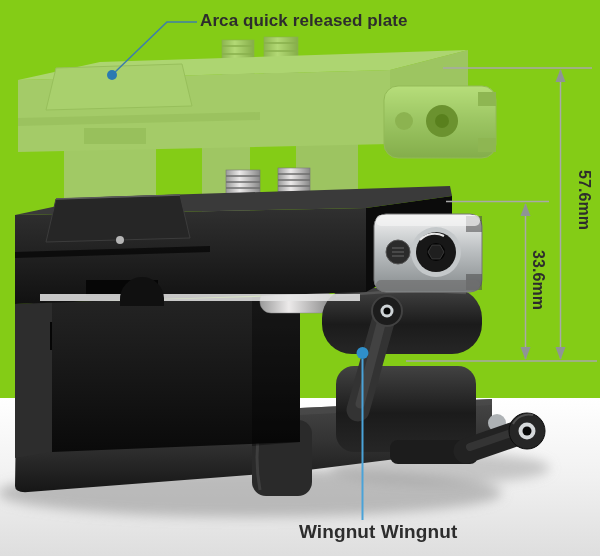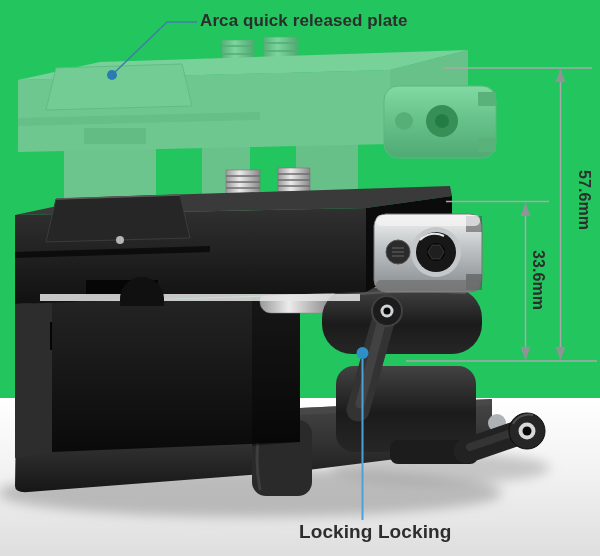--- a/index.html
+++ b/index.html
@@ -1,18 +1,18 @@
 <!DOCTYPE html>
 <html><head>
 <meta charset="utf-8">
 <style>
   html,body{margin:0;padding:0;background:#fff;}
   .stage{
     position:relative;width:600px;height:556px;overflow:hidden;
-    background:#22c55e;
+    background:#84cc16;
     font-family:"Liberation Sans",sans-serif;
   }
   .stage svg{position:absolute;left:0;top:0;}
   .ann{
     position:absolute;
     color:#2d2d2d;
     font-weight:600;
     letter-spacing:.1px;
     white-space:nowrap;
     user-select:none;
@@ -208,14 +208,14 @@
       <circle cx="362.5" cy="353" r="6" fill="#2f8fc9"></circle>
     </g>
   </svg>
 
   <div class="ann ann-arca">Arca quick released plate</div>
 
 
   <div class="ann ann-rot ann-dim-max">57.6mm</div>
   <div class="ann ann-rot ann-dim-min">33.6mm</div>
 
-  <div class="ann ann-lock">Locking Locking</div>
+  <div class="ann ann-lock">Wingnut Wingnut</div>
 </div>
 
 </body></html>

